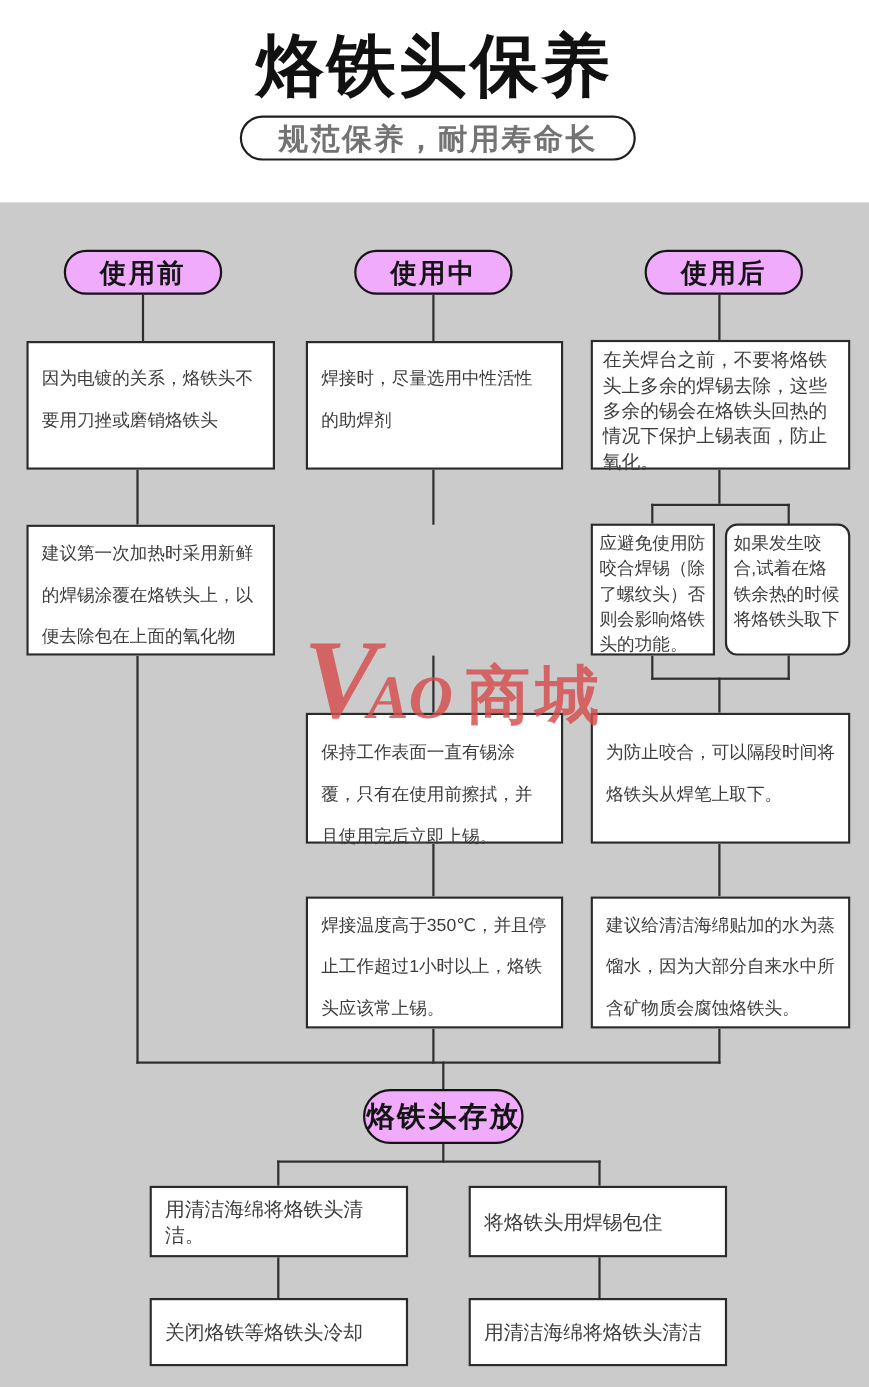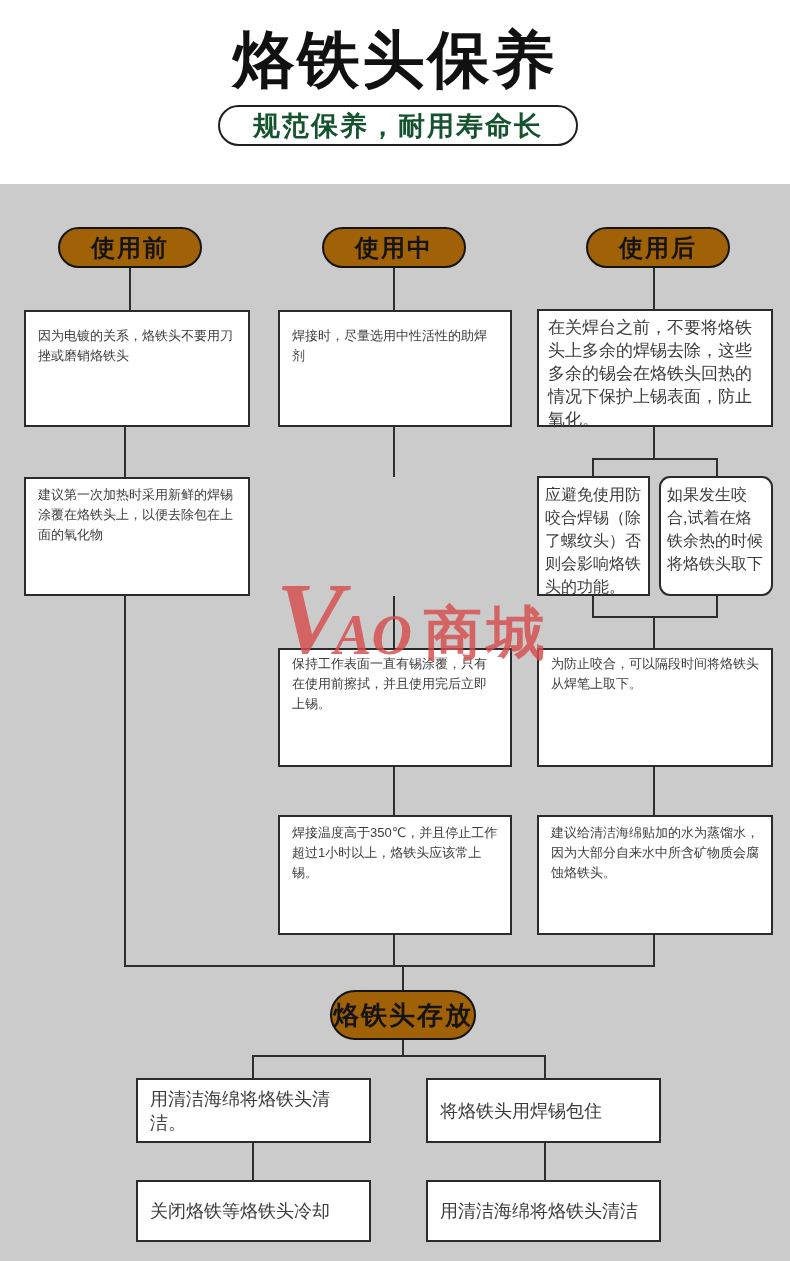--- a/index.html
+++ b/index.html
@@ -33,36 +33,36 @@
     text-align:center;
     font-size:62px;font-weight:900;letter-spacing:3px;
     color:var(--title,#111);
     margin:0;
   }
   .subtitle-pill{
     position:absolute;left:218px;top:105px;width:360px;height:41px;
     box-sizing:border-box;
     background:#fff;border:2px solid #1e1e1e;border-radius:22px;
     display:flex;align-items:center;justify-content:center;
-    font-size:27px;font-weight:600;color:#14532d;letter-spacing:2px;
+    font-size:27px;font-weight:600;color:#737373;letter-spacing:2px;
   }
   
   .pill{
     position:absolute;height:41px;box-sizing:border-box;
-    background:#a16207;border:2px solid #141414;border-radius:21px;
+    background:#f0abfc;border:2px solid #141414;border-radius:21px;
     display:flex;align-items:center;justify-content:center;
     font-size:24px;font-weight:800;color:#141414;letter-spacing:2px;
     z-index:2;
   }
   .box{
     position:absolute;box-sizing:border-box;
     background:var(--box_bg,#fff);border:2px solid #2b2b2b;
     color:var(--text,#3c3c3c);
-    font-size:13px;line-height:20px;
-    padding:4px 12px;
+    font-size:16px;line-height:38px;
+    padding:16px 12px;
     z-index:2;
   }
   .box.pt6{padding-top:6px;}
   .box.dense{font-size:17px;line-height:23px;padding:5px 9px;}
   .box.small{font-size:16px;line-height:23px;padding:5px 6px;}
   .box.center-v{display:flex;align-items:center;font-size:18px;line-height:24px;padding:4px 12px;}
   .vline,.hline{position:absolute;background:var(--line,#2e2e2e);z-index:1;}
   .vline{width:2px;}
   .hline{height:2px;}
   

